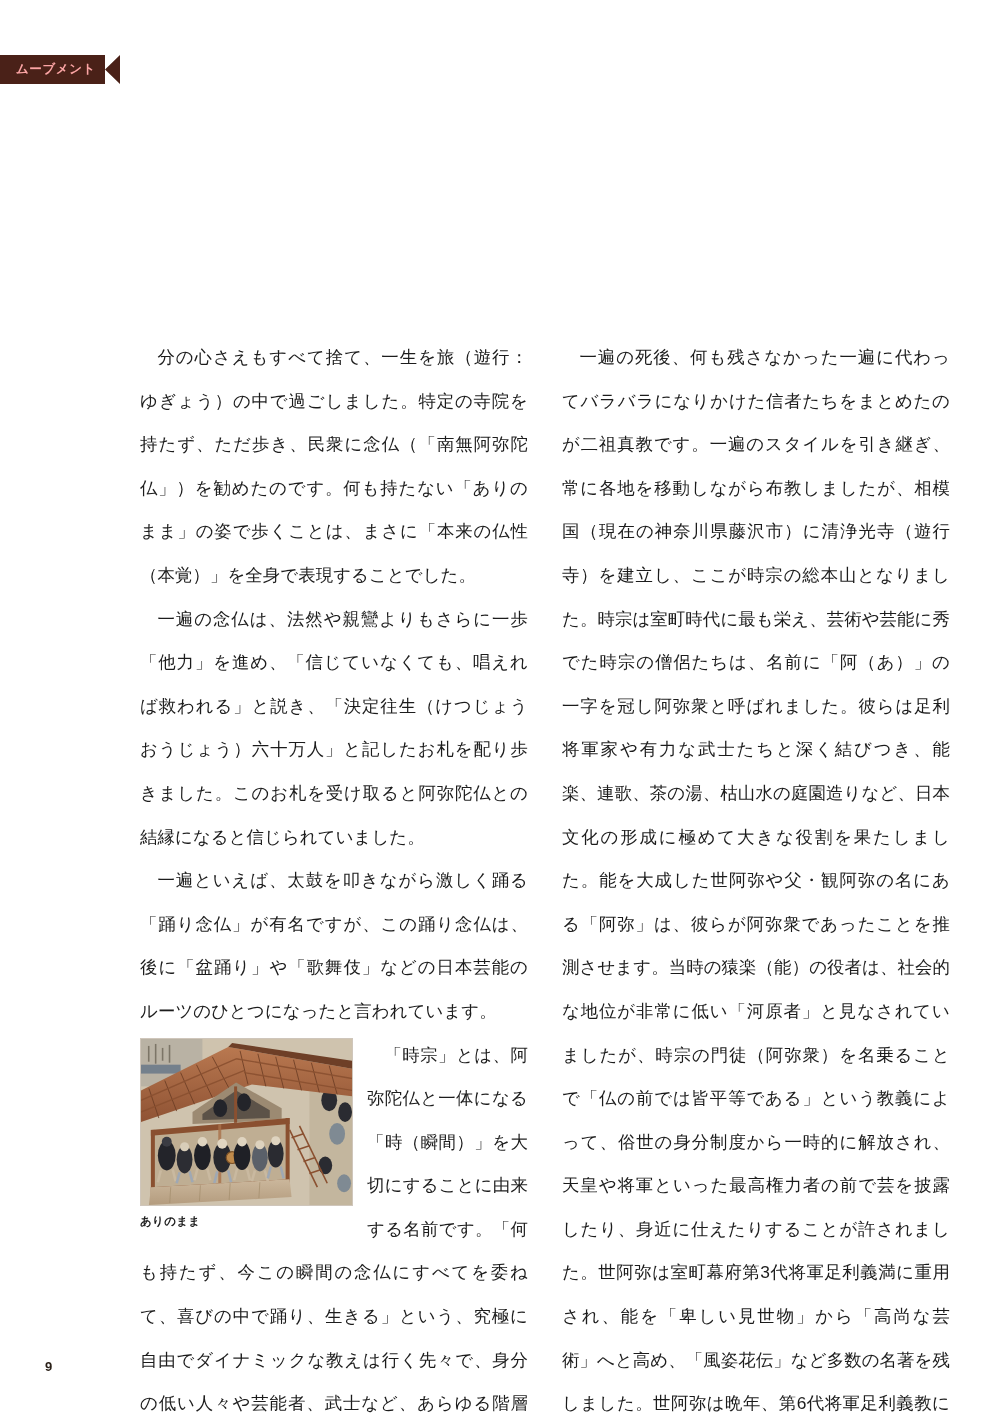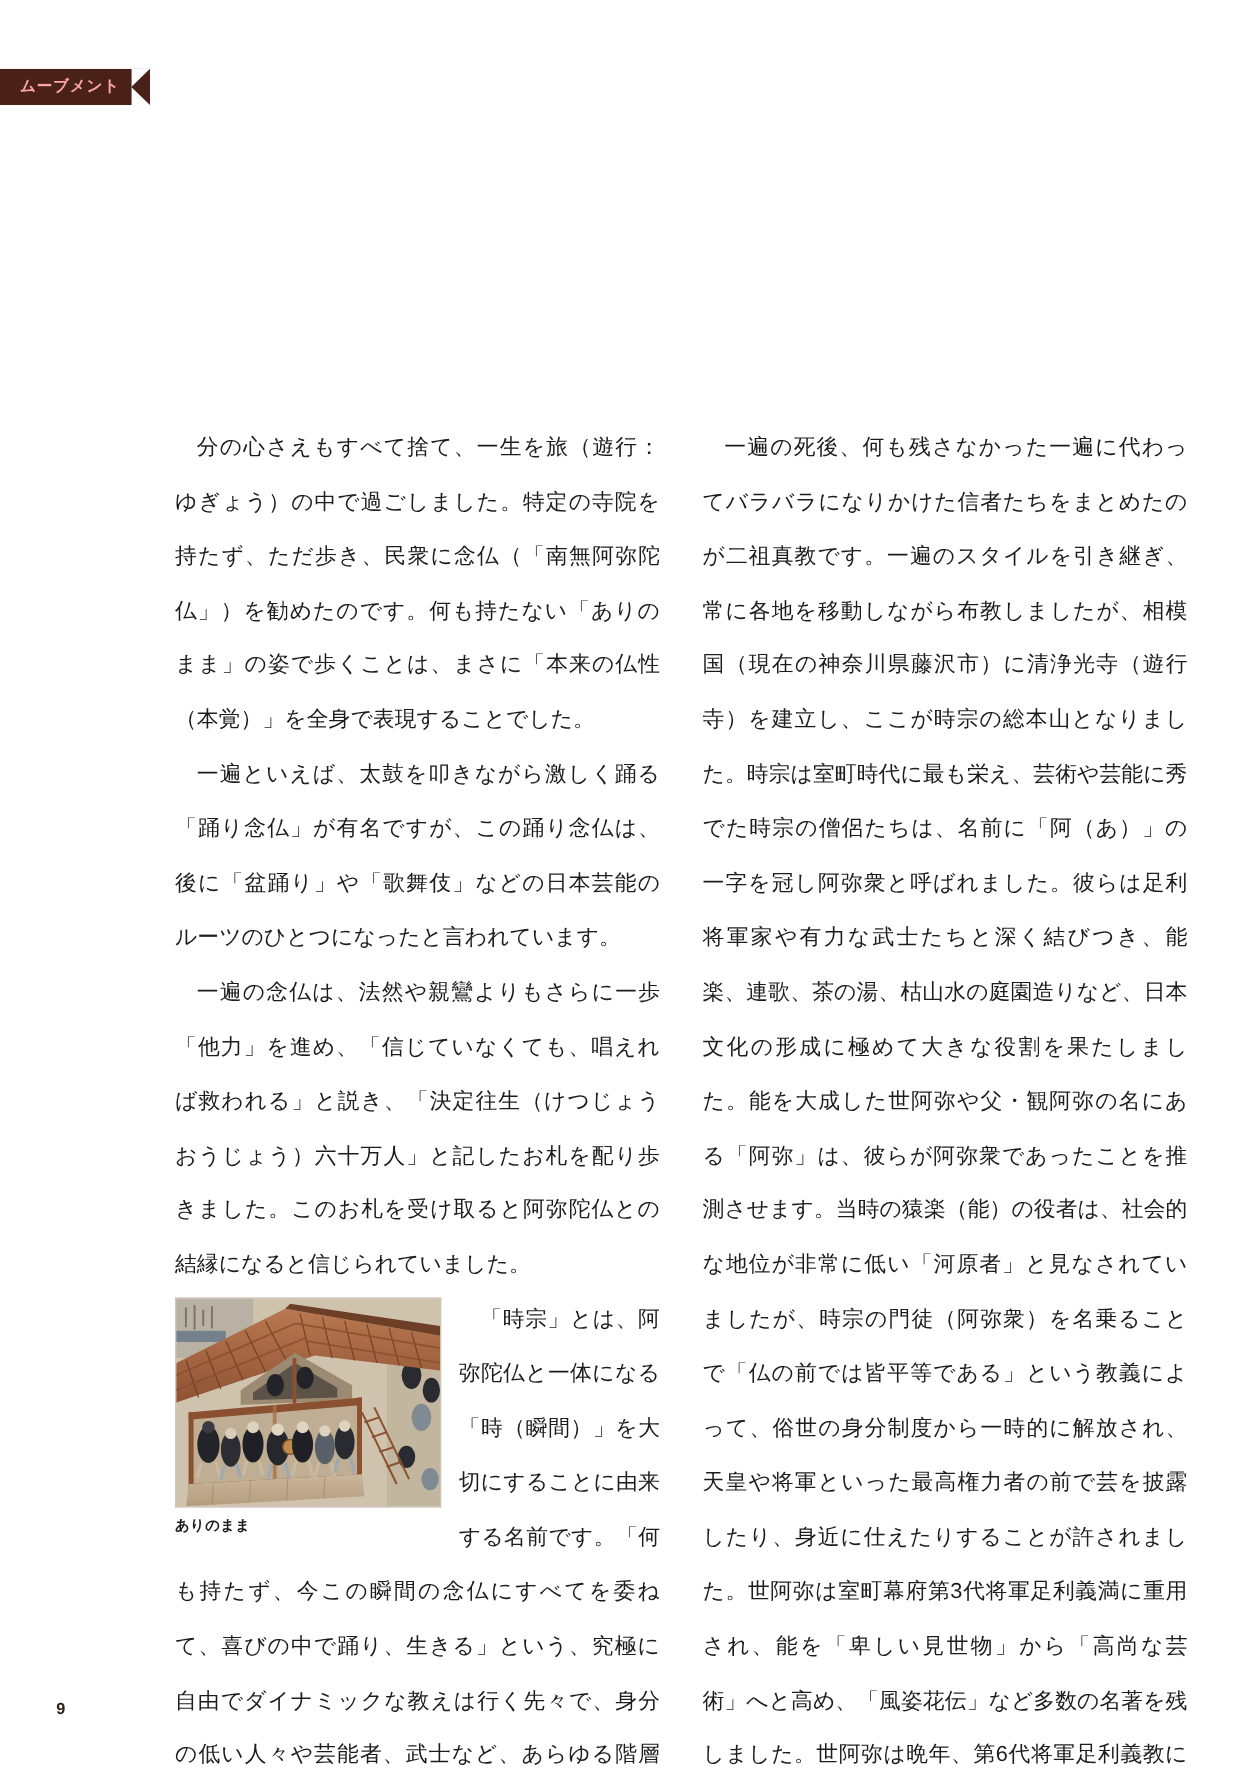--- a/index.html
+++ b/index.html
@@ -124,22 +124,22 @@
 <body>
 
 <div id="section-tab">
   <span id="section-tab-label">ムーブメント</span>
 </div>
 
 <div id="article-body">
 
   <div class="text-column" id="column-left">
     <p class="para indent">分の心さえもすべて捨て、一生を旅（遊行：ゆぎょう）の中で過ごしました。特定の寺院を持たず、ただ歩き、民衆に念仏（「南無阿弥陀仏」）を勧めたのです。何も持たない「ありのまま」の姿で歩くことは、まさに「本来の仏性（本覚）」を全身で表現することでした。</p>
+    <p class="para indent">一遍の念仏は、法然や親鸞よりもさらに一歩「他力」を進め、「信じていなくても、唱えれば救われる」と説き、「決定往生（けつじょうおうじょう）六十万人」と記したお札を配り歩きました。このお札を受け取ると阿弥陀仏との結縁になると信じられていました。</p>
     <p class="para indent">一遍といえば、太鼓を叩きながら激しく踊る「踊り念仏」が有名ですが、この踊り念仏は、後に「盆踊り」や「歌舞伎」などの日本芸能のルーツのひとつになったと言われています。</p>
-    <p class="para indent">一遍の念仏は、法然や親鸞よりもさらに一歩「他力」を進め、「信じていなくても、唱えれば救われる」と説き、「決定往生（けつじょうおうじょう）六十万人」と記したお札を配り歩きました。このお札を受け取ると阿弥陀仏との結縁になると信じられていました。</p>
 
     <figure id="figure-odori">
       <svg id="figure-odori-image" viewBox="0 0 213 168" preserveAspectRatio="none" xmlns="http://www.w3.org/2000/svg">
         <defs>
           <linearGradient id="roofgrad" x1="0" y1="0" x2="0" y2="1">
             <stop offset="0%" stop-color="#b97850"></stop>
             <stop offset="100%" stop-color="#8f5334"></stop>
           </linearGradient>
           <linearGradient id="floorgrad" x1="0" y1="0" x2="0" y2="1">
             <stop offset="0%" stop-color="#cbb79c"></stop>

